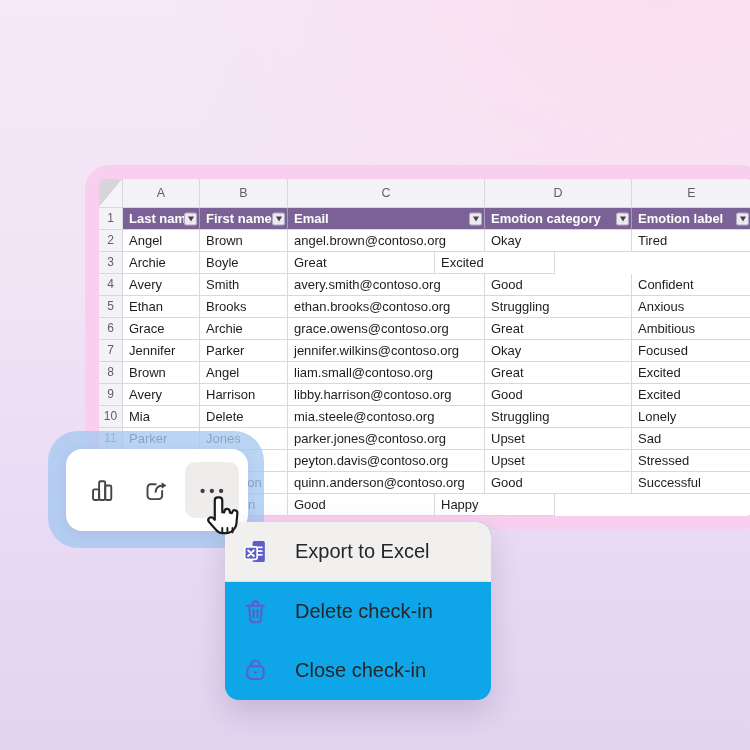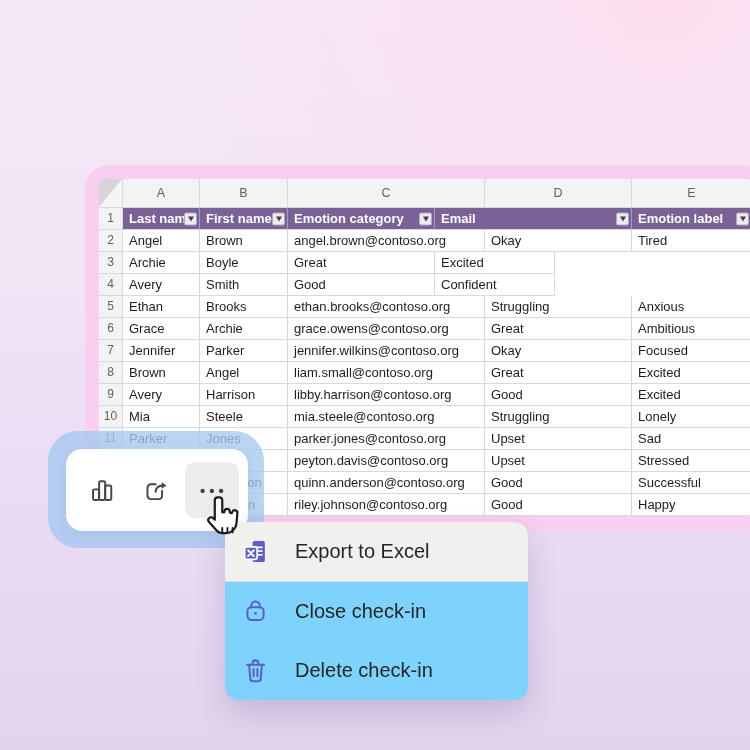--- a/index.html
+++ b/index.html
@@ -36,21 +36,21 @@
   .halo{position:absolute;left:48px;top:431px;width:216px;height:117px;
     background:rgba(167,200,241,.78);border-radius:30px;}
   .tbar{position:absolute;left:66px;top:449px;width:182px;height:82px;background:#fff;
     border-radius:16px;box-shadow:0 4px 14px rgba(40,40,80,.07);
     display:flex;align-items:center;}
   .tbtn{width:54px;height:56px;border-radius:10px;display:flex;align-items:center;justify-content:center;}
   .tbtn.chart{margin-left:9px;}
   .tbtn.more{background:#EFEDEC;margin-left:2px;}
   .dots{font-size:15px;letter-spacing:4px;color:#3F3E42;font-weight:700;padding-left:4px;}
   
-  .menu{position:absolute;left:225px;top:522px;width:303px;height:178px;background:#7dd3fc;
+  .menu{position:absolute;left:225px;top:522px;width:266px;height:178px;background:#0ea5e9;
     border-radius:14px;box-shadow:0 12px 30px rgba(60,40,90,.18);overflow:hidden;
     display:flex;flex-direction:column;}
   .mitem{flex:1;display:flex;align-items:center;gap:26px;padding-left:17px;}
   .mitem.hl{background:#F1F0EF;border-bottom:1px solid #E2E0DF;}
   .mlabel{font-size:20px;color:#262626;}
   .cursor{position:absolute;left:203px;top:495px;width:40px;height:44px;z-index:30;}
   .z10{z-index:10}.z20{z-index:20}.z25{z-index:25}
 </style>
 </head>
 <body>
@@ -70,25 +70,25 @@
     <div class="srow">
       <div class="cell c0">1</div>
       <div class="cell c1 hcell"><span>Last name</span>
         <span class="filter">
             <i></i>
           </span></div>
       <div class="cell c2 hcell"><span>First name</span>
         <span class="filter">
             <i></i>
           </span></div>
+      <div class="cell c3 hcell"><span>Email</span>
+        <span class="filter">
+            <i></i>
+          </span></div>
       <div class="cell c4 hcell"><span>Emotion category</span>
-        <span class="filter">
-            <i></i>
-          </span></div>
-      <div class="cell c3 hcell"><span>Email</span>
         <span class="filter">
             <i></i>
           </span></div>
       <div class="cell c5 hcell"><span>Emotion label</span>
         <span class="filter">
             <i></i>
           </span></div>
     </div>
 
     <div>
@@ -107,20 +107,21 @@
           <div class="cell c1">Archie</div>
           <div class="cell c2">Boyle</div>
           <div class="cell c4">Great</div>
           <div class="cell c5">Excited</div>
         </div>
 
         <div class="srow">
           <div class="cell c0">4</div>
           <div class="cell c1">Avery</div>
           <div class="cell c2">Smith</div>
+          <div class="cell c3">avery.smith@contoso.org</div>
           <div class="cell c4">Good</div>
           <div class="cell c5">Confident</div>
         </div>
 
         <div class="srow">
           <div class="cell c0">5</div>
           <div class="cell c1">Ethan</div>
           <div class="cell c2">Brooks</div>
           <div class="cell c3">ethan.brooks@contoso.org</div>
           <div class="cell c4">Struggling</div>
@@ -159,21 +160,21 @@
           <div class="cell c1">Avery</div>
           <div class="cell c2">Harrison</div>
           <div class="cell c3">libby.harrison@contoso.org</div>
           <div class="cell c4">Good</div>
           <div class="cell c5">Excited</div>
         </div>
 
         <div class="srow">
           <div class="cell c0">10</div>
           <div class="cell c1">Mia</div>
-          <div class="cell c2">Steele</div>
+          <div class="cell c2">Delete</div>
           <div class="cell c3">mia.steele@contoso.org</div>
           <div class="cell c4">Struggling</div>
           <div class="cell c5">Lonely</div>
         </div>
 
         <div class="srow">
           <div class="cell c0">11</div>
           <div class="cell c1">Parker</div>
           <div class="cell c2">Jones</div>
           <div class="cell c3">parker.jones@contoso.org</div>
@@ -196,21 +197,20 @@
           <div class="cell c2">Anderson</div>
           <div class="cell c3">quinn.anderson@contoso.org</div>
           <div class="cell c4">Good</div>
           <div class="cell c5">Successful</div>
         </div>
 
         <div class="srow">
           <div class="cell c0">14</div>
           <div class="cell c1">Riley</div>
           <div class="cell c2">Johnson</div>
-          <div class="cell c3">riley.johnson@contoso.org</div>
           <div class="cell c4">Good</div>
           <div class="cell c5">Happy</div>
         </div>
       </div>
   </div>
 </div>
 
 <div class="halo z10"></div>
 
 <div class="tbar z20">
@@ -239,34 +239,34 @@
       <path d="M12 2.8h8.2a1.8 1.8 0 0 1 1.8 1.8v16.8a1.8 1.8 0 0 1-1.8 1.8H12a1.8 1.8 0 0 1-1.8-1.8V4.6A1.8 1.8 0 0 1 12 2.8z" fill="#5B5FC7"></path>
       <rect x="13.2" y="8.2" width="6.6" height="1.6" fill="#fff"></rect>
       <rect x="13.2" y="11.8" width="6.6" height="1.6" fill="#fff"></rect>
       <rect x="13.2" y="15.4" width="6.6" height="1.6" fill="#fff"></rect>
       <rect x="2.6" y="8.6" width="12" height="12" rx="2" fill="#5B5FC7" stroke="#fff" stroke-width="1.6"></rect>
       <path d="M5.9 11.9l5.4 5.4M11.3 11.9l-5.4 5.4" stroke="#fff" stroke-width="1.9" stroke-linecap="round"></path>
     </svg>
     <span class="mlabel">Export to Excel</span>
   </div>
   <div class="mitem">
-    <svg width="27" height="27" viewBox="0 0 24 24" fill="none" stroke="#5B5FC7" stroke-width="1.8" stroke-linecap="round">
-      <path d="M8.2 8.3V6.9a3.8 3.8 0 0 1 7.6 0v1.4"></path>
-      <rect x="4.8" y="8.3" width="14.4" height="11.2" rx="3.4"></rect>
-      <circle cx="12" cy="13.6" r="1.25" fill="#5B5FC7" stroke="none"></circle>
-    </svg>
-    <span class="mlabel">Close check-in</span>
-  </div>
-  <div class="mitem">
     <svg width="27" height="27" viewBox="0 0 24 24" fill="none" stroke="#5B5FC7" stroke-width="1.8" stroke-linecap="round" stroke-linejoin="round">
       <path d="M4.4 6.8h15.2"></path>
       <path d="M9.4 6.6V5.6a2.6 2.6 0 0 1 5.2 0v1"></path>
       <path d="M6.3 6.8l1.1 12.7a2.2 2.2 0 0 0 2.2 2h4.8a2.2 2.2 0 0 0 2.2-2l1.1-12.7"></path>
       <path d="M10.3 10.6v6.6M13.7 10.6v6.6"></path>
     </svg>
     <span class="mlabel">Delete check-in</span>
   </div>
+  <div class="mitem">
+    <svg width="27" height="27" viewBox="0 0 24 24" fill="none" stroke="#5B5FC7" stroke-width="1.8" stroke-linecap="round">
+      <path d="M8.2 8.3V6.9a3.8 3.8 0 0 1 7.6 0v1.4"></path>
+      <rect x="4.8" y="8.3" width="14.4" height="11.2" rx="3.4"></rect>
+      <circle cx="12" cy="13.6" r="1.25" fill="#5B5FC7" stroke="none"></circle>
+    </svg>
+    <span class="mlabel">Close check-in</span>
+  </div>
 </div>
 
 <svg class="cursor" viewBox="0 0 26 30">
   <path d="M10.4 1.6c1.2 0 2.1.9 2.1 2.1v8l1.3.2.3-1.1c.2-.9 1.1-1.5 2-1.3.8.1 1.4.8 1.5 1.6l.2 1 1.2.3.3-.8c.3-.9 1.2-1.4 2.1-1.1.9.2 1.5 1.1 1.4 2l-.6 6.6c-.2 2.4-1.5 4.6-3.5 5.9-1 .6-2.2 1-3.4 1h-2.4c-1.7 0-3.3-.7-4.4-2l-5-5.6c-.7-.8-.7-2 .1-2.7.7-.7 1.9-.7 2.6 0l1.2 1.2V3.7c0-1.2.9-2.1 2-2.1z" fill="#fff" stroke="#1b1b1b" stroke-width="1.5" stroke-linejoin="round"></path>
   <path d="M12.5 22.5v3M16 22.5v3M19.5 22.5v3" stroke="#1b1b1b" stroke-width="1.3" stroke-linecap="round"></path>
 </svg>
 
 </body></html>

